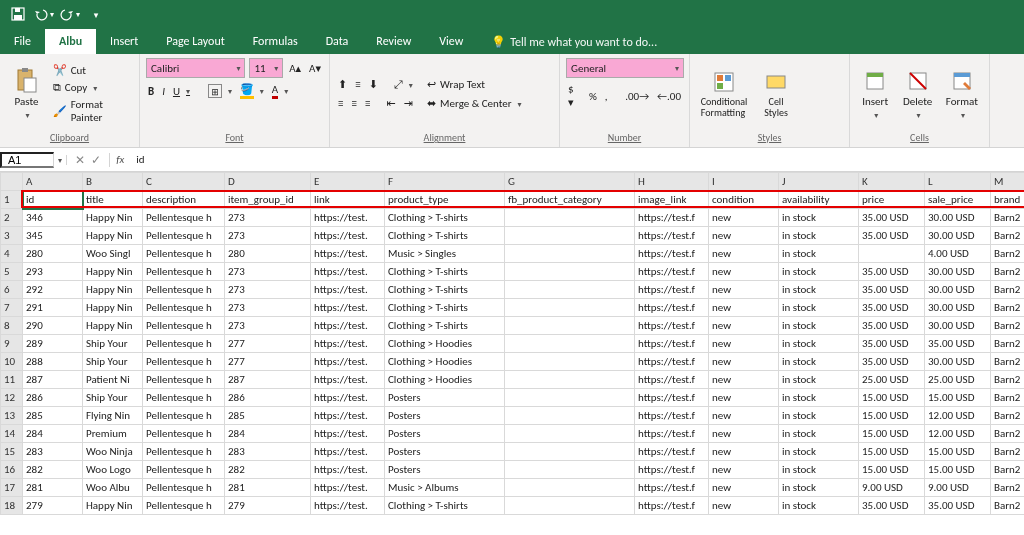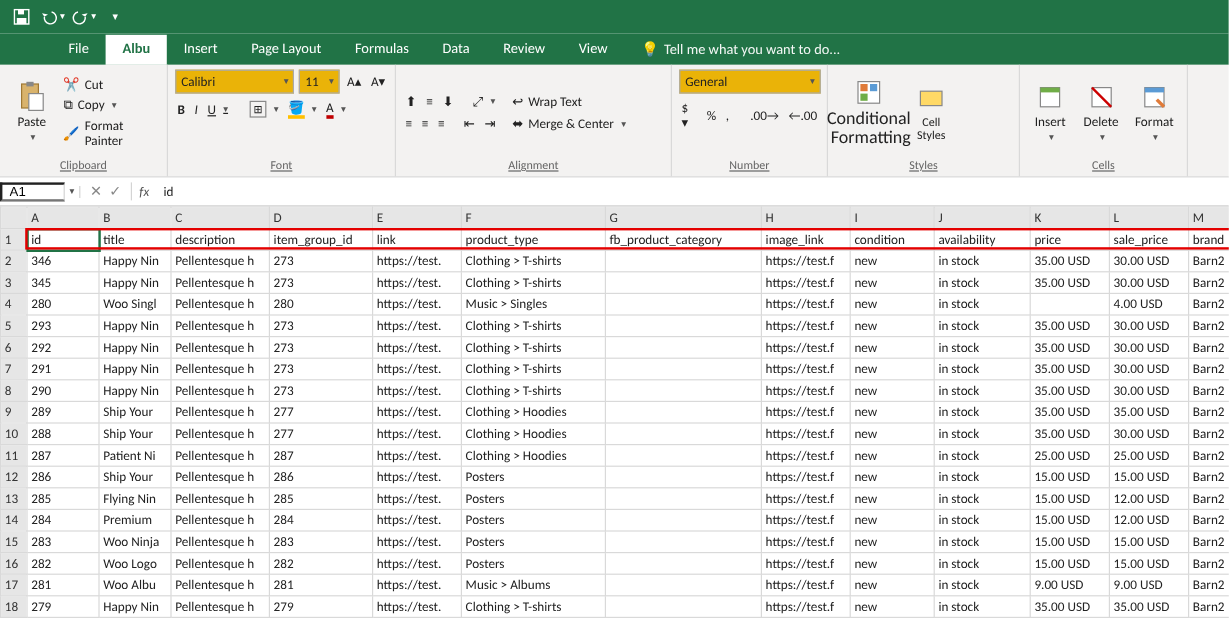--- a/index.html
+++ b/index.html
@@ -5,36 +5,36 @@
   * { box-sizing: border-box; margin: 0; padding: 0; }
   body { font-family: "Segoe UI", Calibri, Arial, sans-serif; font-size: 12px; background: #fff; width: 1024px; height: 535px; overflow: hidden; color: #222; }
 
   
   .titlebar { height: 28px; background: #217346; display: flex; align-items: center; color: #fff; }
   .titlebar .qat { display: flex; align-items: center; gap: 6px; padding-left: 8px; }
   .qat-btn { width: 20px; height: 22px; display: flex; align-items: center; justify-content: center; cursor: pointer; }
   .titlebar .title { flex: 1; text-align: center; font-size: 12px; font-weight: 400; }
 
   
-  .tabs { height: 26px; background: #217346; display: flex; align-items: flex-end; color: #fff; font-size: 12px; padding-left: 43px; }
+  .tabs { height: 26px; background: #217346; display: flex; align-items: flex-end; color: #fff; font-size: 12px; }
   .tab { padding: 5px 14px 6px; cursor: pointer; }
   .tab.active { background: #fff; color: #217346; font-weight: 600; }
   .tellme { padding: 5px 14px; display: flex; align-items: center; gap: 4px; opacity: 0.95; }
 
   
   .ribbon { height: 94px; background: #f3f2f1; border-bottom: 1px solid #d4d4d4; display: flex; }
   .group { border-right: 1px solid #d9d9d9; display: flex; flex-direction: column; padding: 4px 6px 2px; }
   .group-body { flex: 1; display: flex; align-items: center; gap: 4px; }
   .group-label { font-size: 10px; color: #666; text-align: center; padding: 1px 0; text-decoration: underline; }
   .col { display: flex; flex-direction: column; justify-content: center; gap: 2px; }
   .big-btn { display: flex; flex-direction: column; align-items: center; justify-content: center; width: 44px; height: 62px; font-size: 11px; gap: 2px; cursor: pointer; }
   .big-icon { width: 24px; height: 24px; display: flex; align-items: center; justify-content: center; position:relative; }
   .small-btn { display: flex; align-items: center; gap: 4px; font-size: 11px; padding: 1px 2px; cursor: pointer; }
   .sq { width: 14px; height: 14px; border: 1px solid #888; display:inline-flex; align-items:center; justify-content:center; font-size:9px; }
-  .sel { border: 1px solid #aaa; height: 20px; font-size: 11px; background: #eab308; padding: 1px 4px; display:flex; align-items:center; justify-content:space-between; }
+  .sel { border: 1px solid #aaa; height: 20px; font-size: 11px; background: #f9a8d4; padding: 1px 4px; display:flex; align-items:center; justify-content:space-between; }
   .row { display:flex; gap:4px; align-items:center; }
   .dd { font-size: 8px; color:#555; padding-left:2px; }
 
   
   .fbar { height: 24px; border-bottom: 1px solid #d4d4d4; display:flex; align-items:center; background:#fff; font-size:12px; }
   .namebox { width: 54px; border-right: 1px solid #d4d4d4; padding: 0 6px; font-size: 11px; }
   .fx-btns { display:flex; align-items:center; gap:6px; padding:0 8px; border-right:1px solid #d4d4d4; color:#888; }
   .fx-label { font-style: italic; font-size:11px; padding:0 6px; color:#555; }
   .formula-content { padding-left: 6px; font-size:11px; }
 
@@ -225,21 +225,21 @@
     <div class="group-body">
       <div class="big-btn" style="width:56px;">
         <span class="big-icon">
             <svg width="22" height="22">
               <rect x="2" y="2" width="18" height="18" fill="#fff" stroke="#888"></rect>
               <rect x="4" y="4" width="6" height="6" fill="#e07b39"></rect>
               <rect x="12" y="4" width="6" height="6" fill="#5b9bd5"></rect>
               <rect x="4" y="12" width="6" height="6" fill="#70ad47"></rect>
             </svg>
           </span>
-        <span style="font-size:15px;line-height:1.1;text-align:right;white-space:pre-line;">Conditional
+        <span style="font-size:10px;line-height:1.1;text-align:left;white-space:pre-line;">Conditional
 Formatting</span>
       </div>
       <div class="big-btn" style="width:40px;">
         <span class="big-icon">
             <svg width="22" height="22">
               <rect x="2" y="5" width="18" height="12" fill="#ffd966" stroke="#888"></rect>
             </svg>
           </span>
         <span style="font-size:10px;line-height:1.1;text-align:center;white-space:pre-line;">Cell
 Styles</span>

